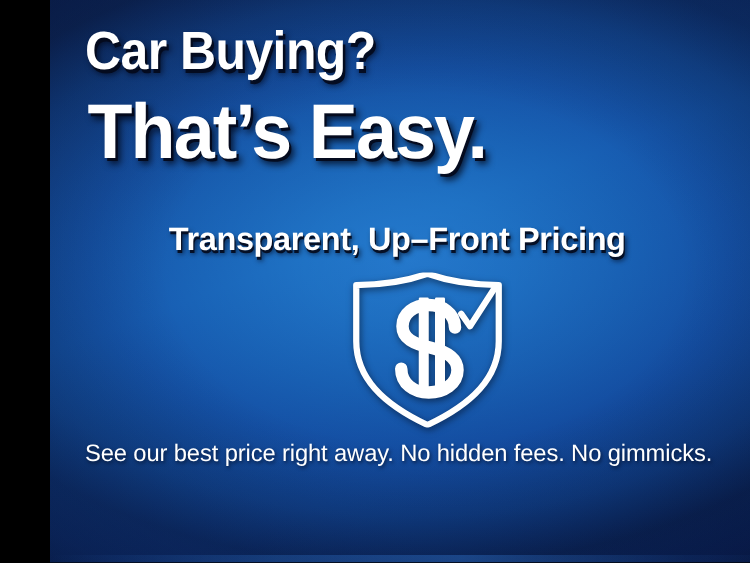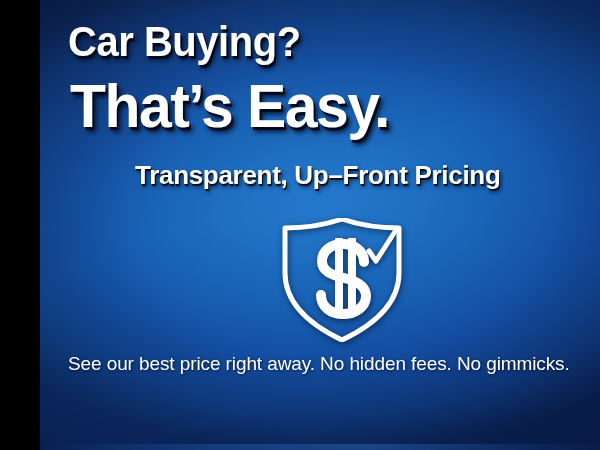--- a/index.html
+++ b/index.html
@@ -73,21 +73,21 @@
     font-weight: bold;
     letter-spacing: -1.6px;
     transform: scaleX(0.95);
     transform-origin: left center;
     text-shadow:
       2px 3px 0 rgba(4,10,28,0.95),
       4px 5px 6px rgba(2,6,20,0.8);
   }
   #subheadline {
     left: 95px;
-    top: 160px;
+    top: 176px;
     font-size: 26px;
     font-weight: bold;
     letter-spacing: -0.3px;
     text-shadow:
       1px 2px 0 rgba(4,10,28,0.9),
       2px 3px 4px rgba(2,6,20,0.7);
   }
   #tagline {
     left: 28px;
     top: 353px;

